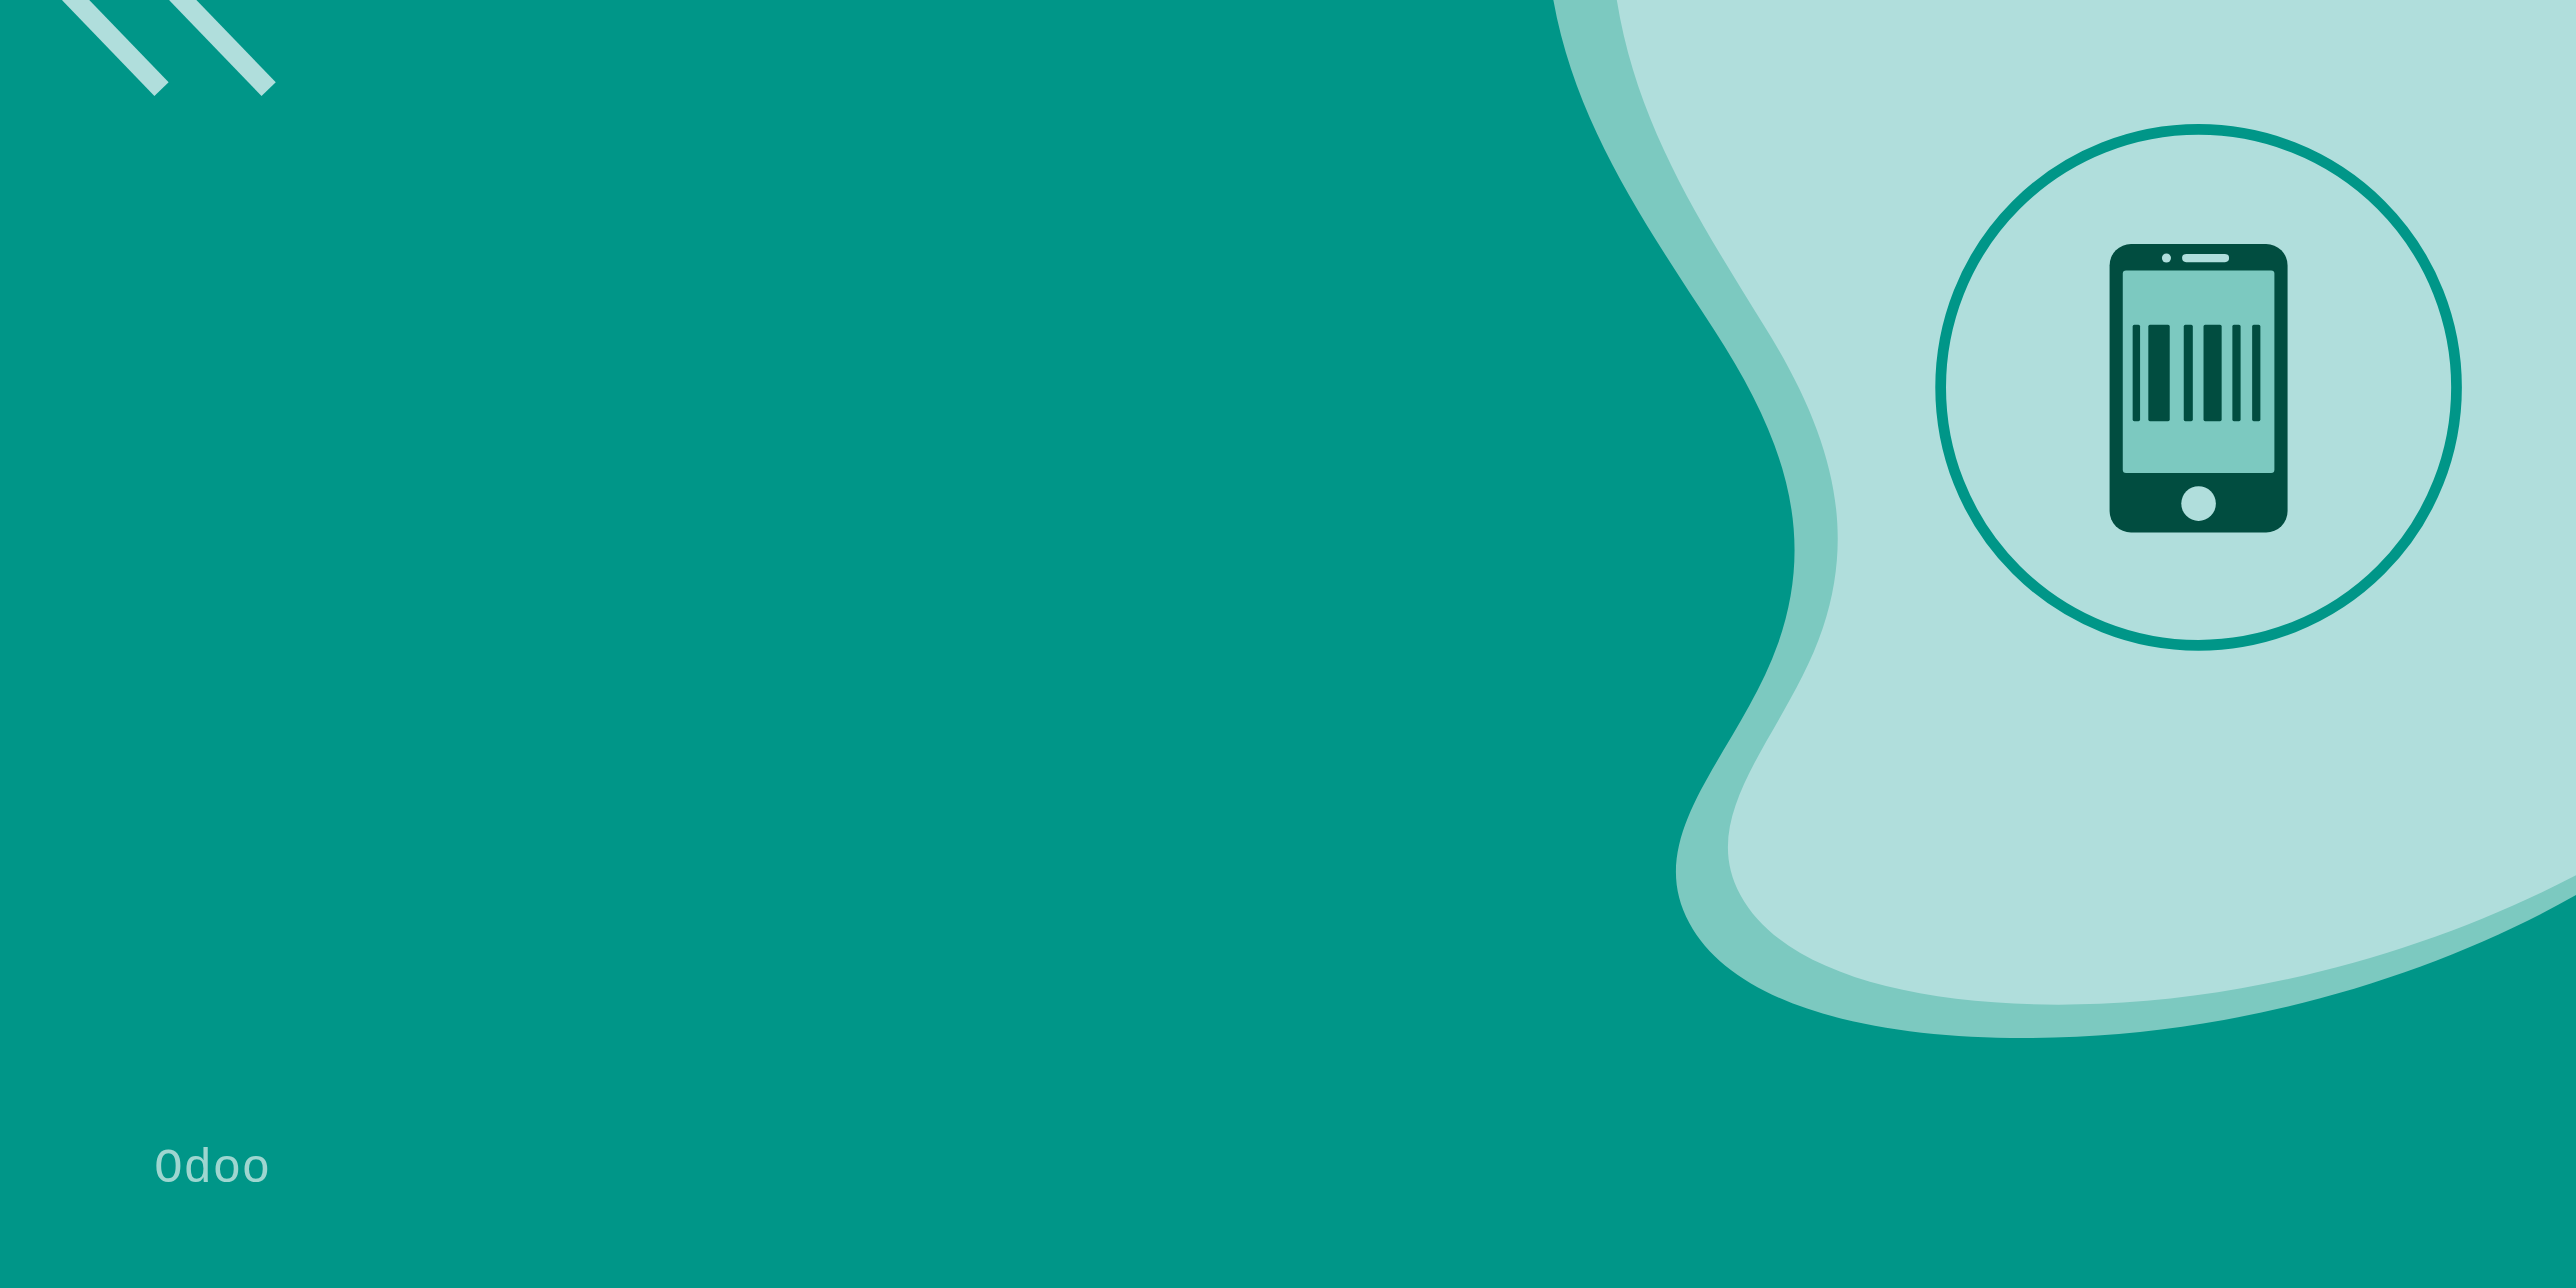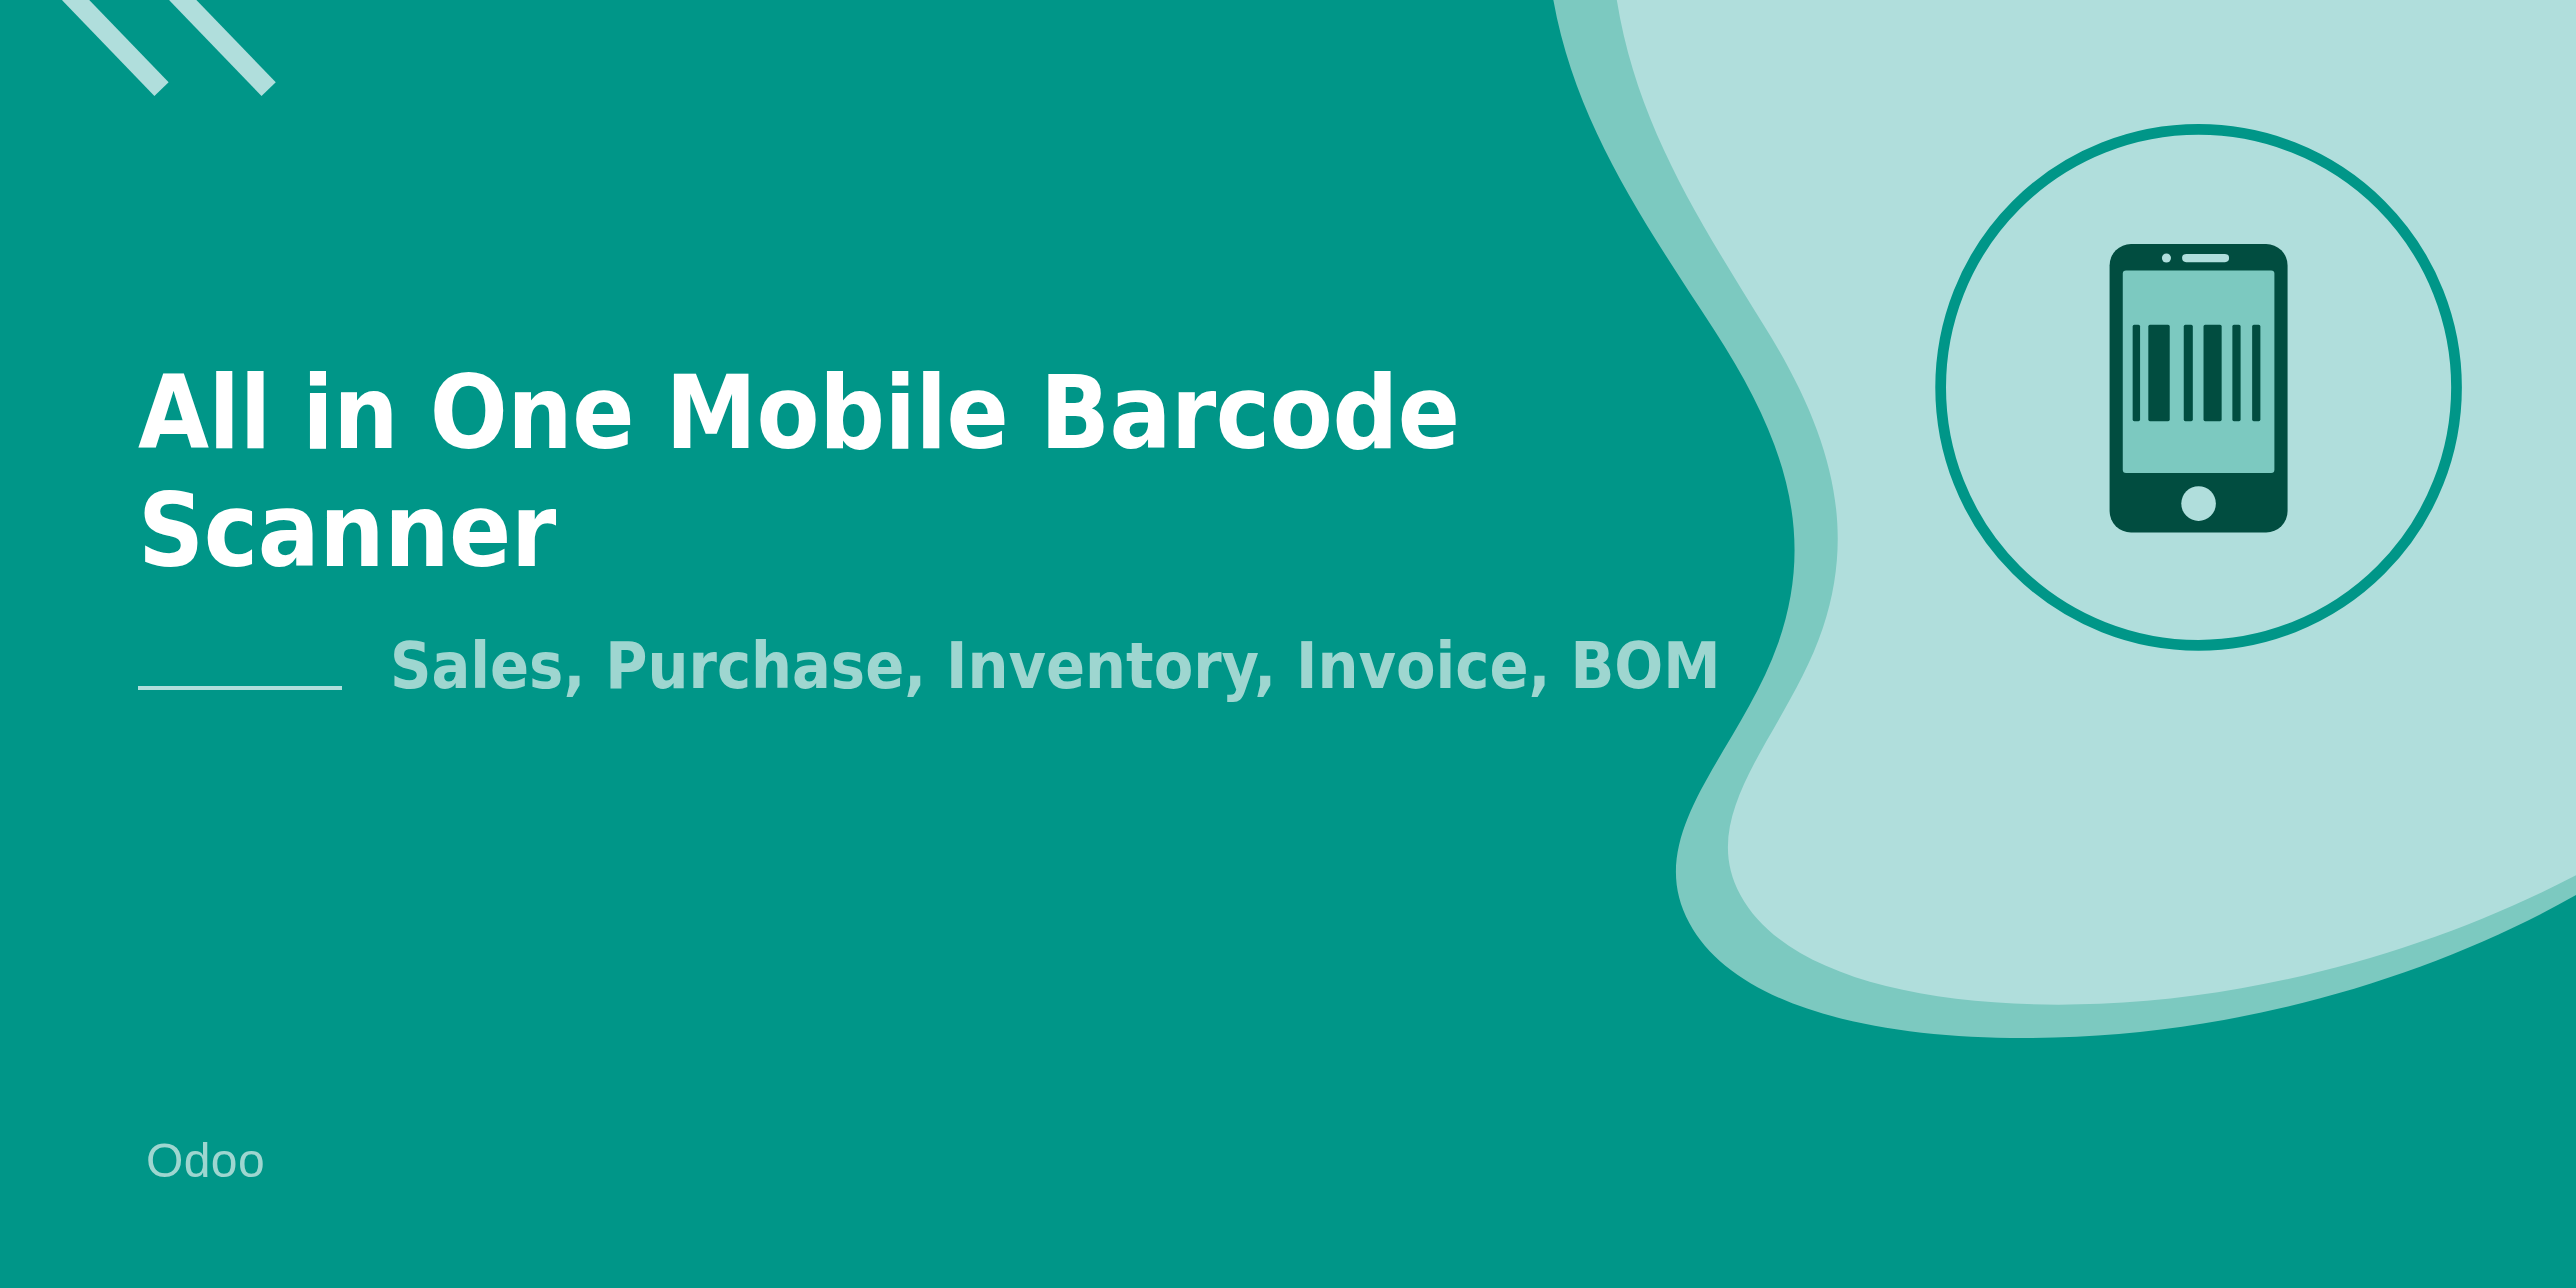--- a/index.html
+++ b/index.html
@@ -72,23 +72,23 @@
     font-size: 64px;
     line-height: 1.22;
     max-width: 1401px;
     font-stretch: condensed;
   }
 
   #brand {
     position: absolute;
     left: 138px;
     top: 1129px;
-    margin: 8px;
+    margin: 16px;
     color: #9ed6d0;
-    font-family: Liberation Sans, sans-serif;
+    font-family: Liberation Mono, monospace;
     font-weight: 400;
     font-size: 48px;
     line-height: 1;
     letter-spacing: 0.4px;
   }
 </style>
 </head>
 <body>
 
 <div id="banner">
@@ -136,25 +136,17 @@
     <g fill="#014d40">
       <rect x="2588" y="394" width="9" height="117" rx="2"></rect>
       <rect x="2607" y="394" width="26" height="117" rx="2"></rect>
       <rect x="2650" y="394" width="11" height="117" rx="2"></rect>
       <rect x="2674" y="394" width="22" height="117" rx="2"></rect>
       <rect x="2709" y="394" width="10" height="117" rx="2"></rect>
       <rect x="2733" y="394" width="10" height="117" rx="2"></rect>
     </g>
   </svg>
 
-  <div id="text-block">
-    <h1 id="headline">All in One Mobile Barcode Scanner</h1>
-
-    <div id="subtitle-row">
-      <span id="subtitle-rule"></span>
-      <p id="subtitle">Sales, Purchase, Inventory, Invoice, BOM</p>
-    </div>
-  </div>
 
   <p id="brand">Odoo</p>
 
 </div>
 
 
 </body></html>

